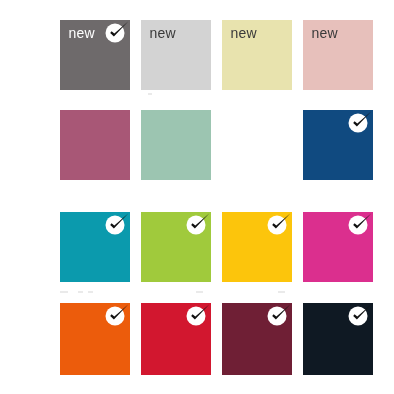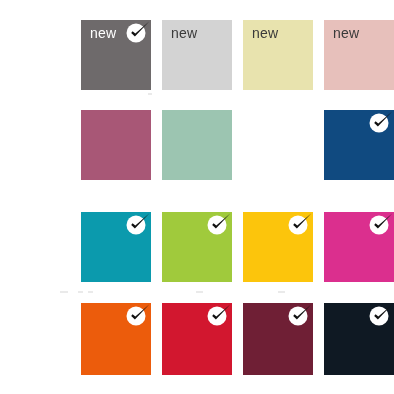--- a/index.html
+++ b/index.html
@@ -20,21 +20,21 @@
     height: 394px;
     background: #ffffff;
   }
 
   .swatch-row {
     position: absolute;
     left: 0;
     width: 394px;
     display: flex;
     flex-direction: row;
-    justify-content: flex-end;
+    justify-content: center;
   }
 
   #row-0 { top: 20px;  height: 70px; }
   #row-1 { top: 110px; height: 70px; }
   #row-2 { top: 212px; height: 70px; }
   #row-3 { top: 303px; height: 72px; }
 
   .swatch {
     position: relative;
     width: 70px;

